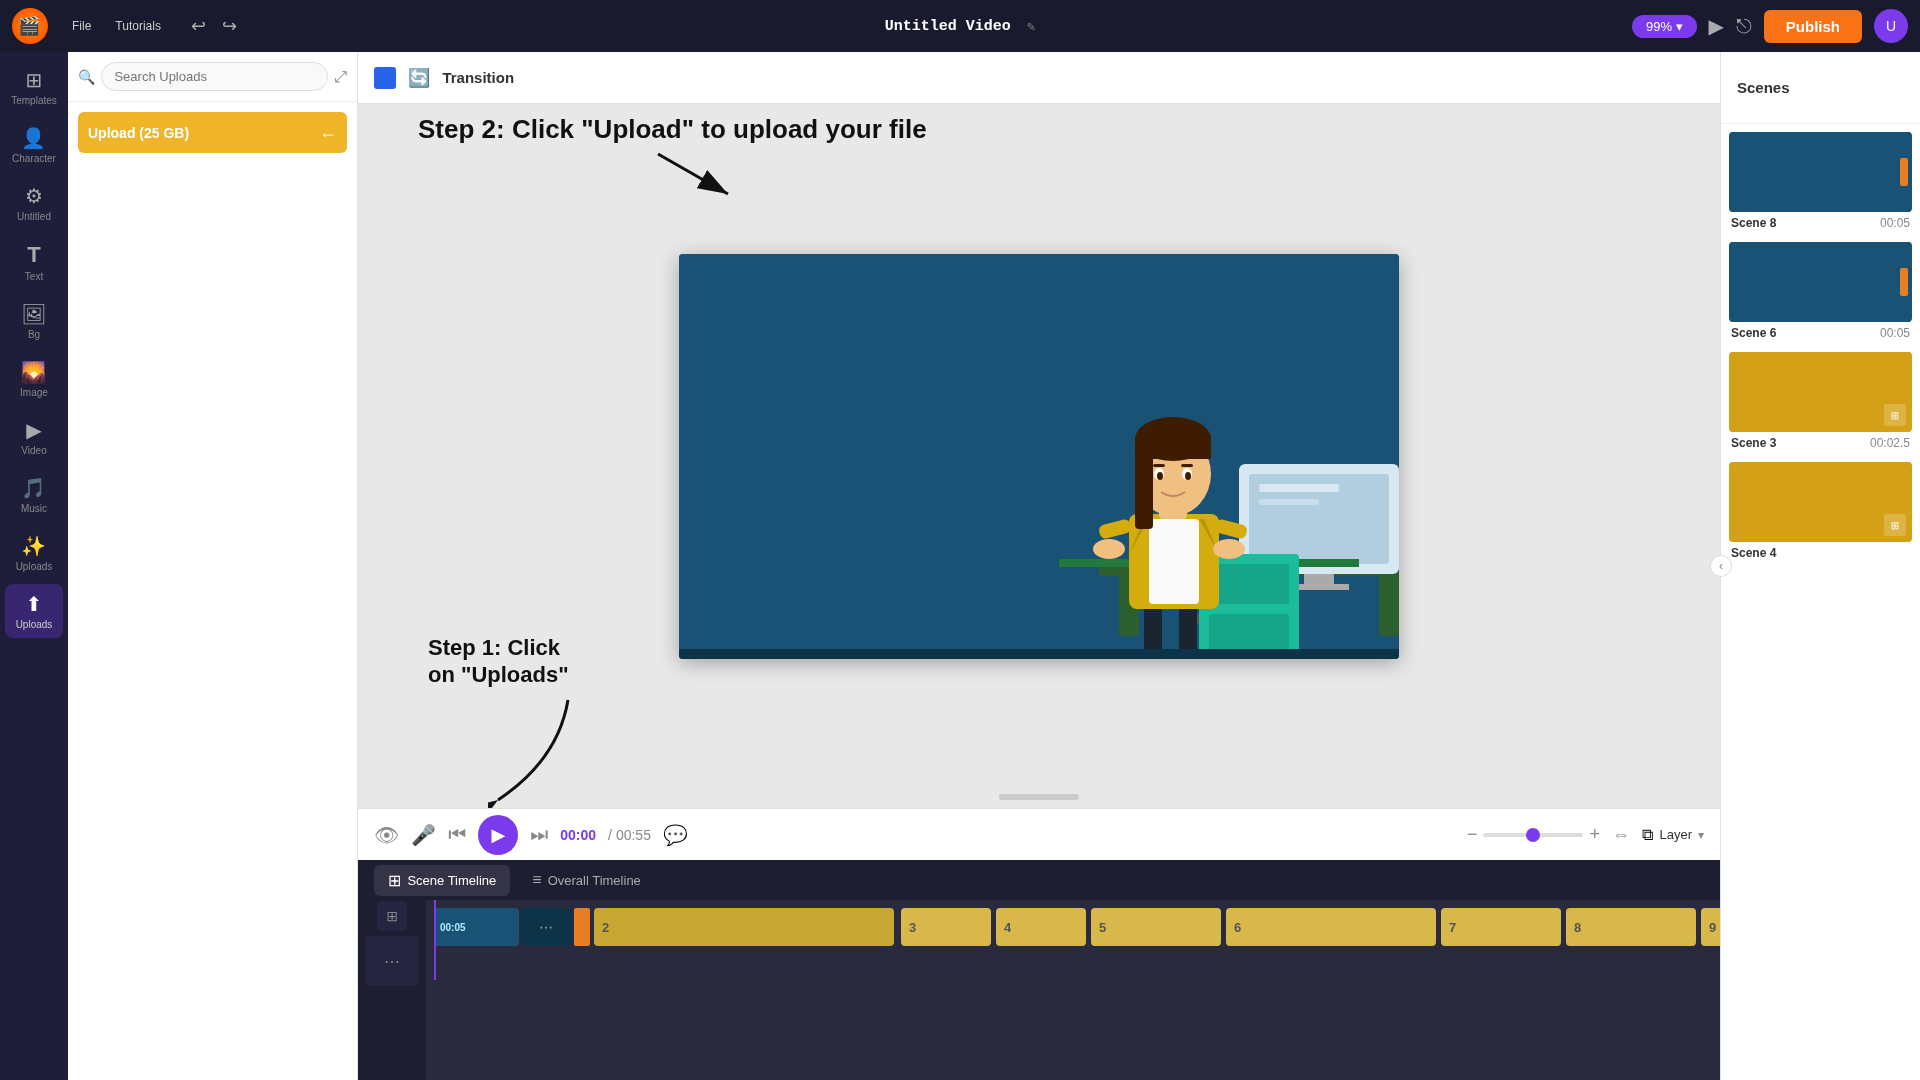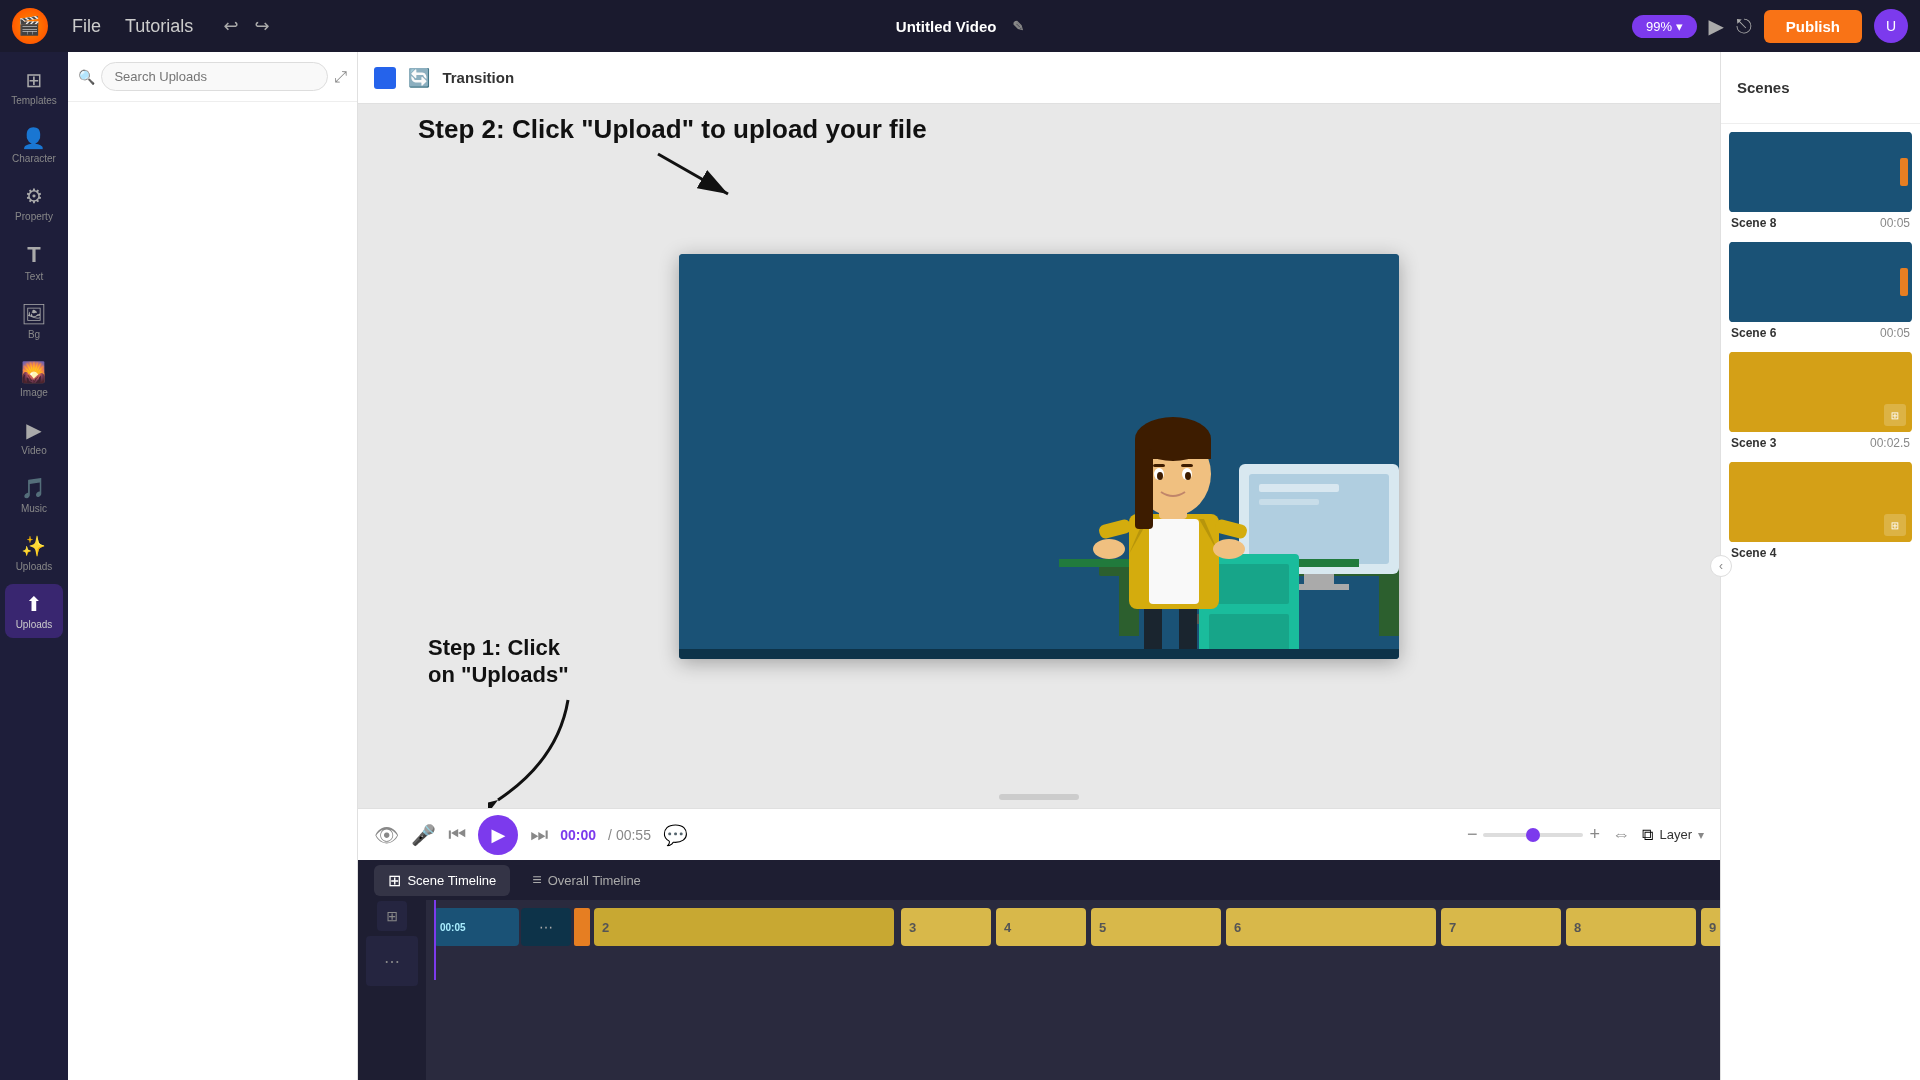--- a/index.html
+++ b/index.html
@@ -22,40 +22,40 @@
       border-radius: 50%;
       display: flex; align-items: center; justify-content: center;
       font-size: 18px;
       flex-shrink: 0;
     }
     .topbar-menu {
       display: flex; gap: 8px;
     }
     .topbar-menu-item {
       color: #ccc;
-      font-size: 18px;
+      font-size: 12px;
       padding: 4px 8px;
       cursor: pointer;
     }
     .topbar-undo-redo {
       display: flex; gap: 4px;
     }
     .topbar-btn {
       background: none; border: none; color: #aaa; cursor: pointer; font-size: 18px; padding: 4px 6px;
     }
     .topbar-title {
       flex: 1;
       text-align: center;
       color: #fff;
       font-size: 15px;
       font-weight: 600;
       position: absolute;
       left: 50%;
       transform: translateX(-50%);
-      display: flex; align-items: center; gap: 16px;
+      display: flex; align-items: center; gap: 16px; font-family: Liberation Mono, monospace;
     }
     .topbar-edit-icon { font-size: 14px; color: #888; cursor: pointer; }
     .quality-badge {
       background: #7c3aed;
       color: #fff;
       border-radius: 20px;
       padding: 4px 14px;
       font-size: 13px;
       cursor: pointer;
       display: flex; align-items: center; gap: 4px;
@@ -468,21 +468,21 @@
     <div class="sidebar-item">
       <span class="sidebar-icon">⊞</span>
       <span class="sidebar-label">Templates</span>
     </div>
     <div class="sidebar-item">
       <span class="sidebar-icon">👤</span>
       <span class="sidebar-label">Character</span>
     </div>
     <div class="sidebar-item">
       <span class="sidebar-icon">⚙</span>
-      <span class="sidebar-label">Property</span>
+      <span class="sidebar-label">Untitled</span>
     </div>
     <div class="sidebar-item">
       <span class="sidebar-icon" style="font-size:22px;font-weight:800;color:#aaa;">T</span>
       <span class="sidebar-label">Text</span>
     </div>
     <div class="sidebar-item">
       <span class="sidebar-icon">🖼</span>
       <span class="sidebar-label">Bg</span>
     </div>
     <div class="sidebar-item">
@@ -506,20 +506,24 @@
       <span class="sidebar-label" style="color:#ccc;">Uploads</span>
     </div>
   </div>
 
   <div class="uploads-panel">
     <div class="uploads-search-bar">
       <span style="color:#999;font-size:14px;">🔍</span>
       <input class="search-input" type="text" placeholder="Search Uploads" style="">
       <button class="expand-btn">⤢</button>
     </div>
+    <button class="upload-btn">
+      <span>Upload (25 GB)</span>
+      <span class="upload-arrow">←</span>
+    </button>
   </div>
 
   <div class="center-area" style="position:relative;">
 
     <div class="canvas-toolbar">
       <div class="blue-square"></div>
       <span class="transition-icon">🔄</span>
       <span class="transition-label">Transition</span>
     </div>
 

